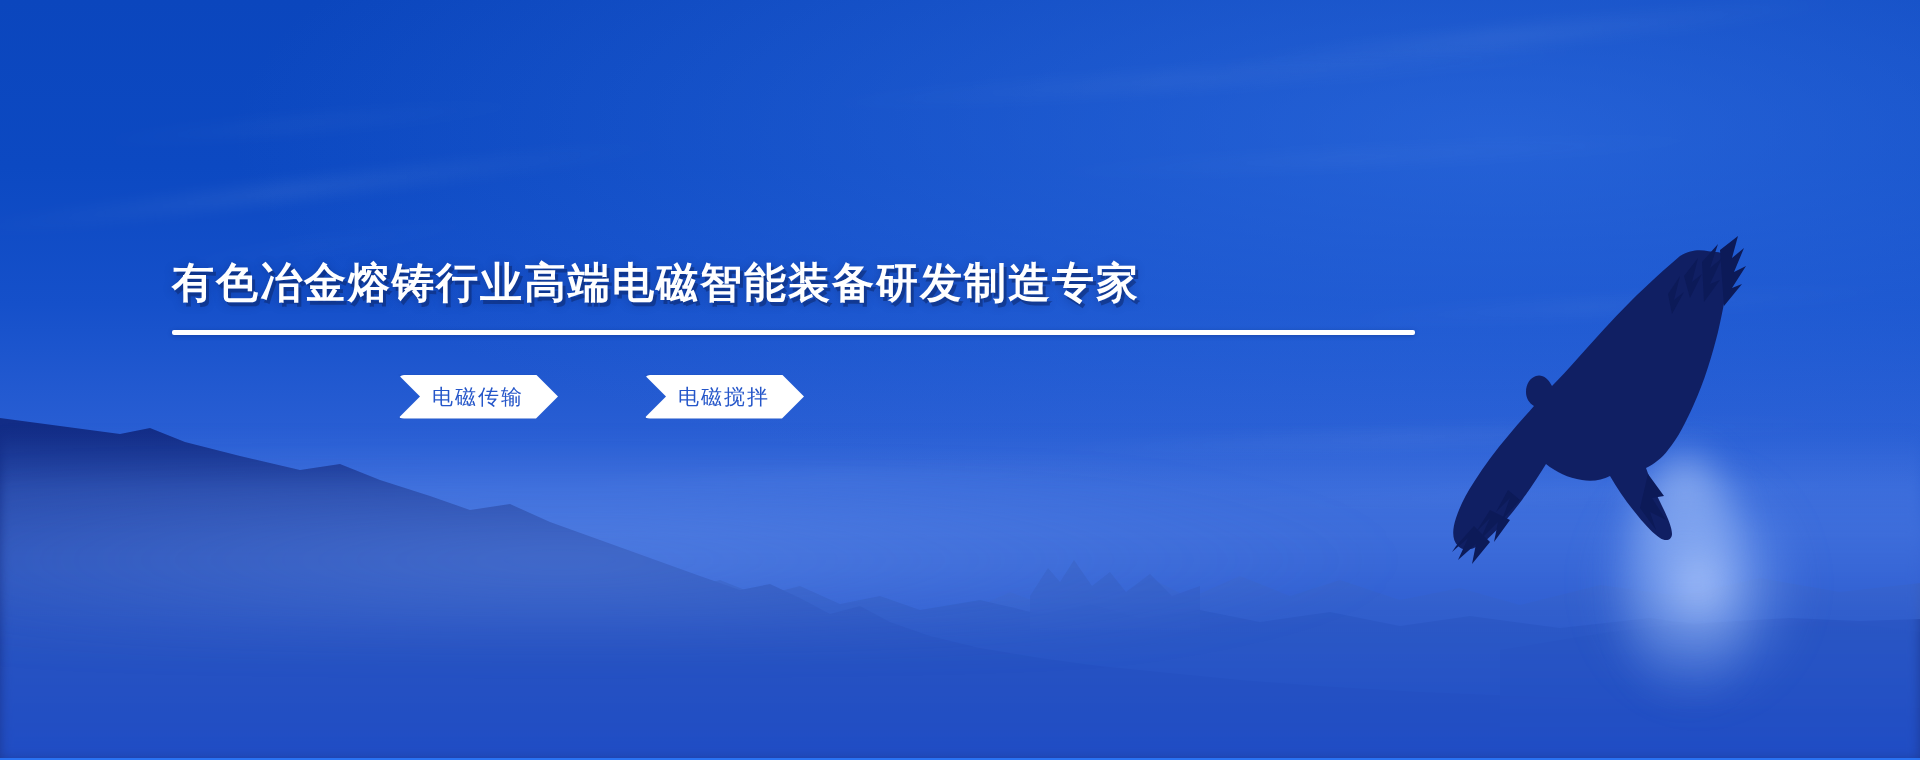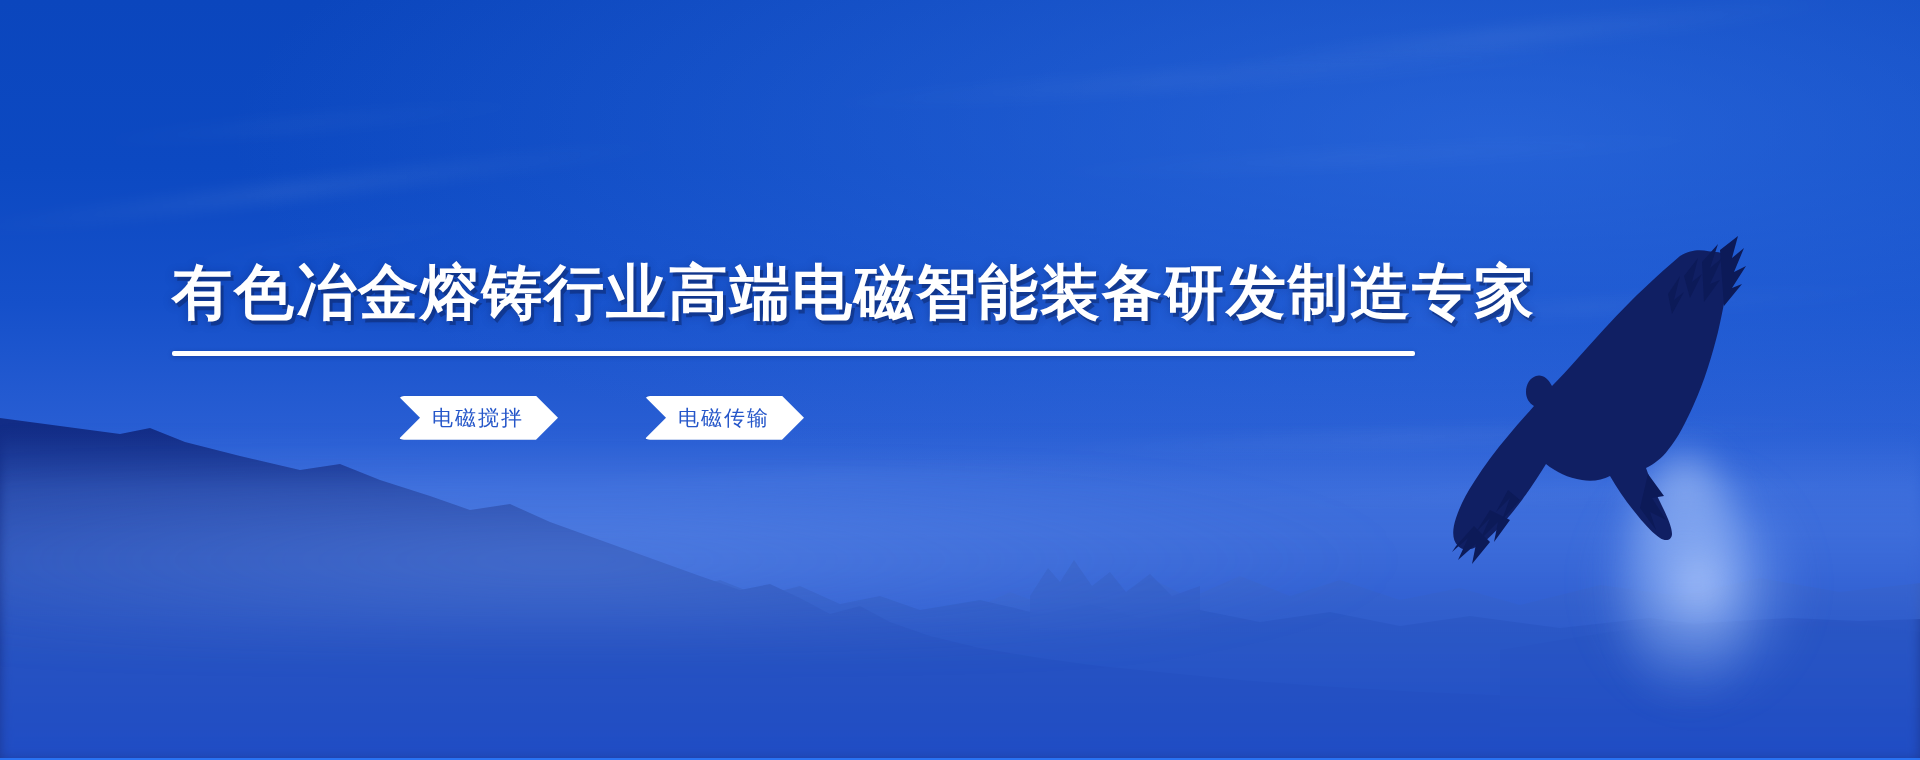--- a/index.html
+++ b/index.html
@@ -130,21 +130,21 @@
   .content {
     position: absolute;
     left: 172px;
     top: 258px;
     width: 1250px;
   }
 
   .headline {
     margin: 0;
     color: #ffffff;
-    font-size: 60px;
+    font-size: 42px;
     font-weight: bold;
     letter-spacing: 2px;
     line-height: 1.18;
     text-shadow: 3px 4px 0 rgba(12,40,110,0.55), 0 2px 10px rgba(8,30,90,0.35);
     white-space: nowrap;
   }
 
   .divider {
     margin-top: 22px;
     width: 1243px;
@@ -297,24 +297,24 @@
 
   <div class="content">
 
     <h1 class="headline">有色冶金熔铸行业高端电磁智能装备研发制造专家</h1>
 
     <div class="divider"></div>
 
     <div class="tags">
 
       <div class="tag">
+        <span class="tag-label">电磁传输</span>
+      </div>
+
+      <div class="tag">
         <span class="tag-label">电磁搅拌</span>
       </div>
 
-      <div class="tag">
-        <span class="tag-label">电磁传输</span>
-      </div>
-
 
     </div>
   </div>
 
 </div>
 
 </body></html>

